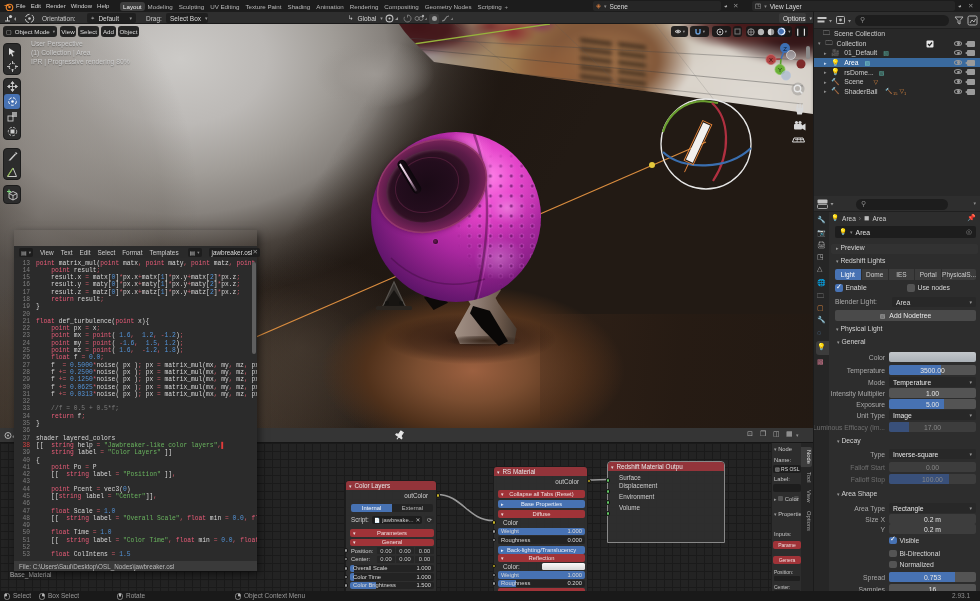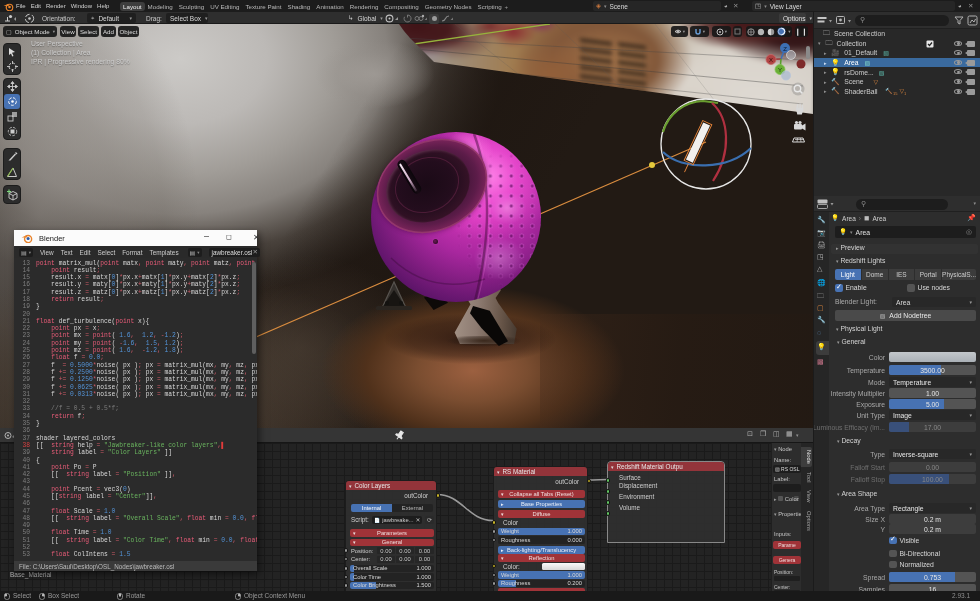--- a/index.html
+++ b/index.html
@@ -871,31 +871,20 @@
       </svg>
     <span class="abs" style="left:126px;top:1px;">Rotate</span>
     <svg class="abs" style="left:235px;top:1.5px;" width="6" height="7" viewBox="0 0 6 7">
         <rect x="0.5" y="0.5" width="5" height="6" rx="2.2" fill="none" stroke="#9a9a9a" stroke-width="0.8"></rect>
         <rect x="3" y="0.5" width="2.5" height="3" rx="1.2" fill="#bbb"></rect>
       </svg>
     <span class="abs" style="left:244px;top:1px;">Object Context Menu</span>
     <span class="abs" style="left:952px;top:1px;color:#8f8f8f;">2.93.1</span>
   </div>
   <div class="abs" id="twin">
-    <div id="ttitle">
-      <svg style="margin-left:7px;" width="12" height="10" viewBox="0 0 22 18">
-          <circle cx="13" cy="11" r="6.5" fill="none" stroke="#e8832c" stroke-width="2.6"></circle>
-          <circle cx="13" cy="10" r="2.8" fill="#2a5caa"></circle>
-          <path d="M1 8 L10 4 L12 8 Z" fill="#e8832c"></path>
-        </svg>
-      <span style="margin-left:6px;font-size:7.5px;color:#1a1a1a;">Blender</span>
-      <span style="position:absolute;left:190px;top:1px;color:#333;font-size:9px;">–</span>
-      <span style="position:absolute;left:212px;top:3px;color:#333;font-size:7px;">◻</span>
-      <span style="position:absolute;left:239px;top:2.5px;color:#333;font-size:8px;">✕</span>
-    </div>
     <div id="tmenu">
       <span style="margin-left:5px;display:inline-flex;align-items:center;background:#1d1d1d;border-radius:2px;padding:1px 2px;gap:2px;">
           <span style="color:#b0b0b0;font-size:6px;">▤</span>
           <span style="color:#888;font-size:4.5px;">▾</span>
         </span>
       <span>View</span>
         <span>Text</span>
         <span>Edit</span>
         <span>Select</span>
         <span>Format</span>

